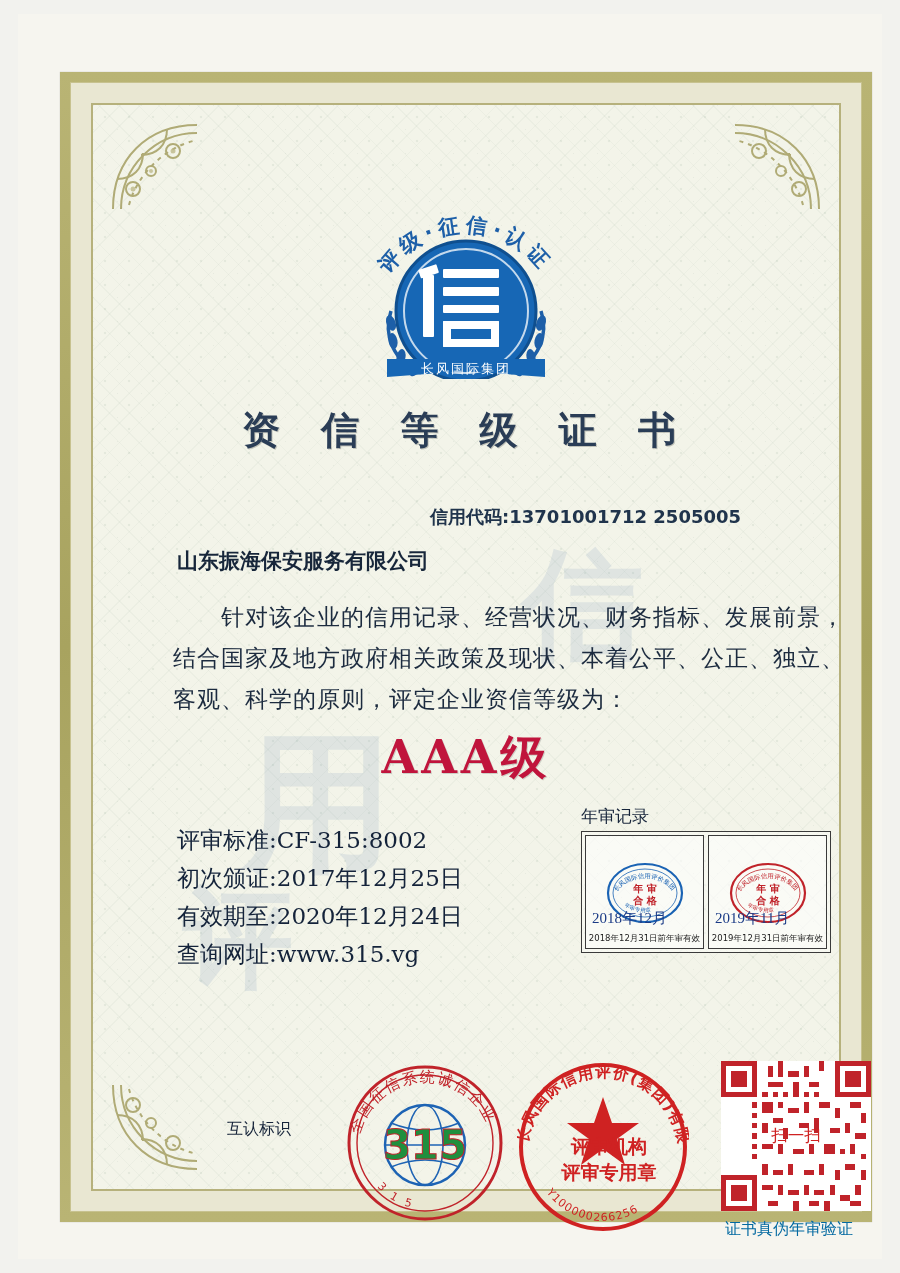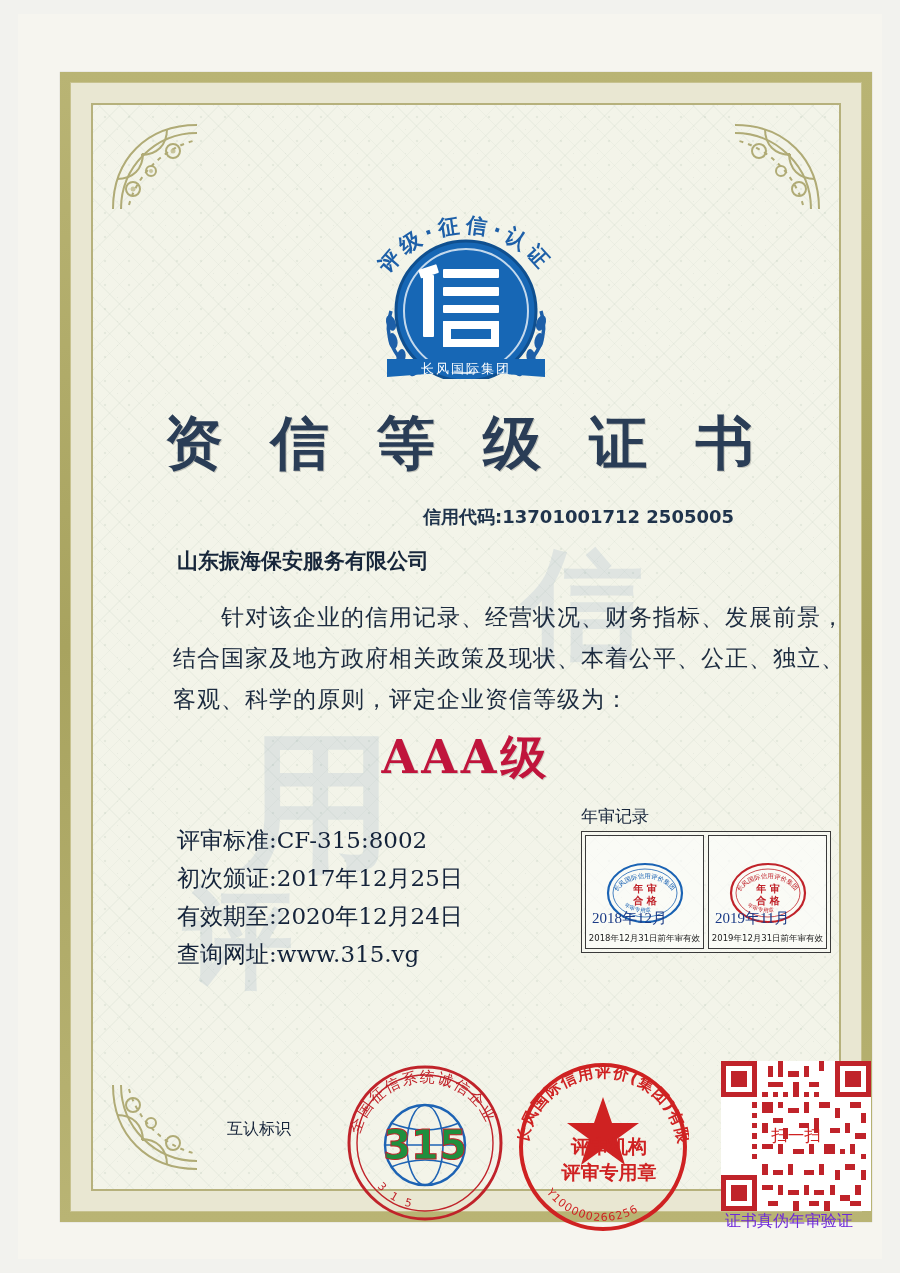--- a/index.html
+++ b/index.html
@@ -108,29 +108,29 @@
 
   
   .title {
     position: absolute;
     left: 0;
     right: 0;
     top: 300px;
     text-align: center;
     font-family: "DejaVu Sans", "Liberation Sans", sans-serif;
     font-weight: bold;
-    font-size: 58px;
+    font-size: 38px;
     letter-spacing: 14px;
     color: #2a3d56;
     text-shadow: 1px 1px 0 rgba(0,0,0,0.20);
   }
 
   .credit-code {
     position: absolute;
-    right: 105px;
+    right: 98px;
     top: 400px;
     font-family: "DejaVu Sans", "Liberation Sans", sans-serif;
     font-weight: bold;
     font-size: 18px;
     color: #20344c;
   }
 
   .company {
     position: absolute;
     left: 84px;
@@ -284,24 +284,24 @@
 
   .qr {
     position: absolute;
     left: 628px;
     top: 4px;
     width: 136px;
     text-align: center;
   }
   .qr-img { width: 150px; height: 150px; display:block; }
   .qr-cap {
-    margin-top: 0;
+    margin-top: 8px;
     font-family: Liberation Sans, sans-serif;
     font-size: 16px;
-    color: #6d28d9;
+    color: #0369a1;
   }
 
   
   .watermark {
     position: absolute;
     color: rgba(120,150,185,0.16);
     font-family: "DejaVu Serif", "Liberation Serif", serif;
     font-weight: bold;
     pointer-events: none;
     user-select: none;

